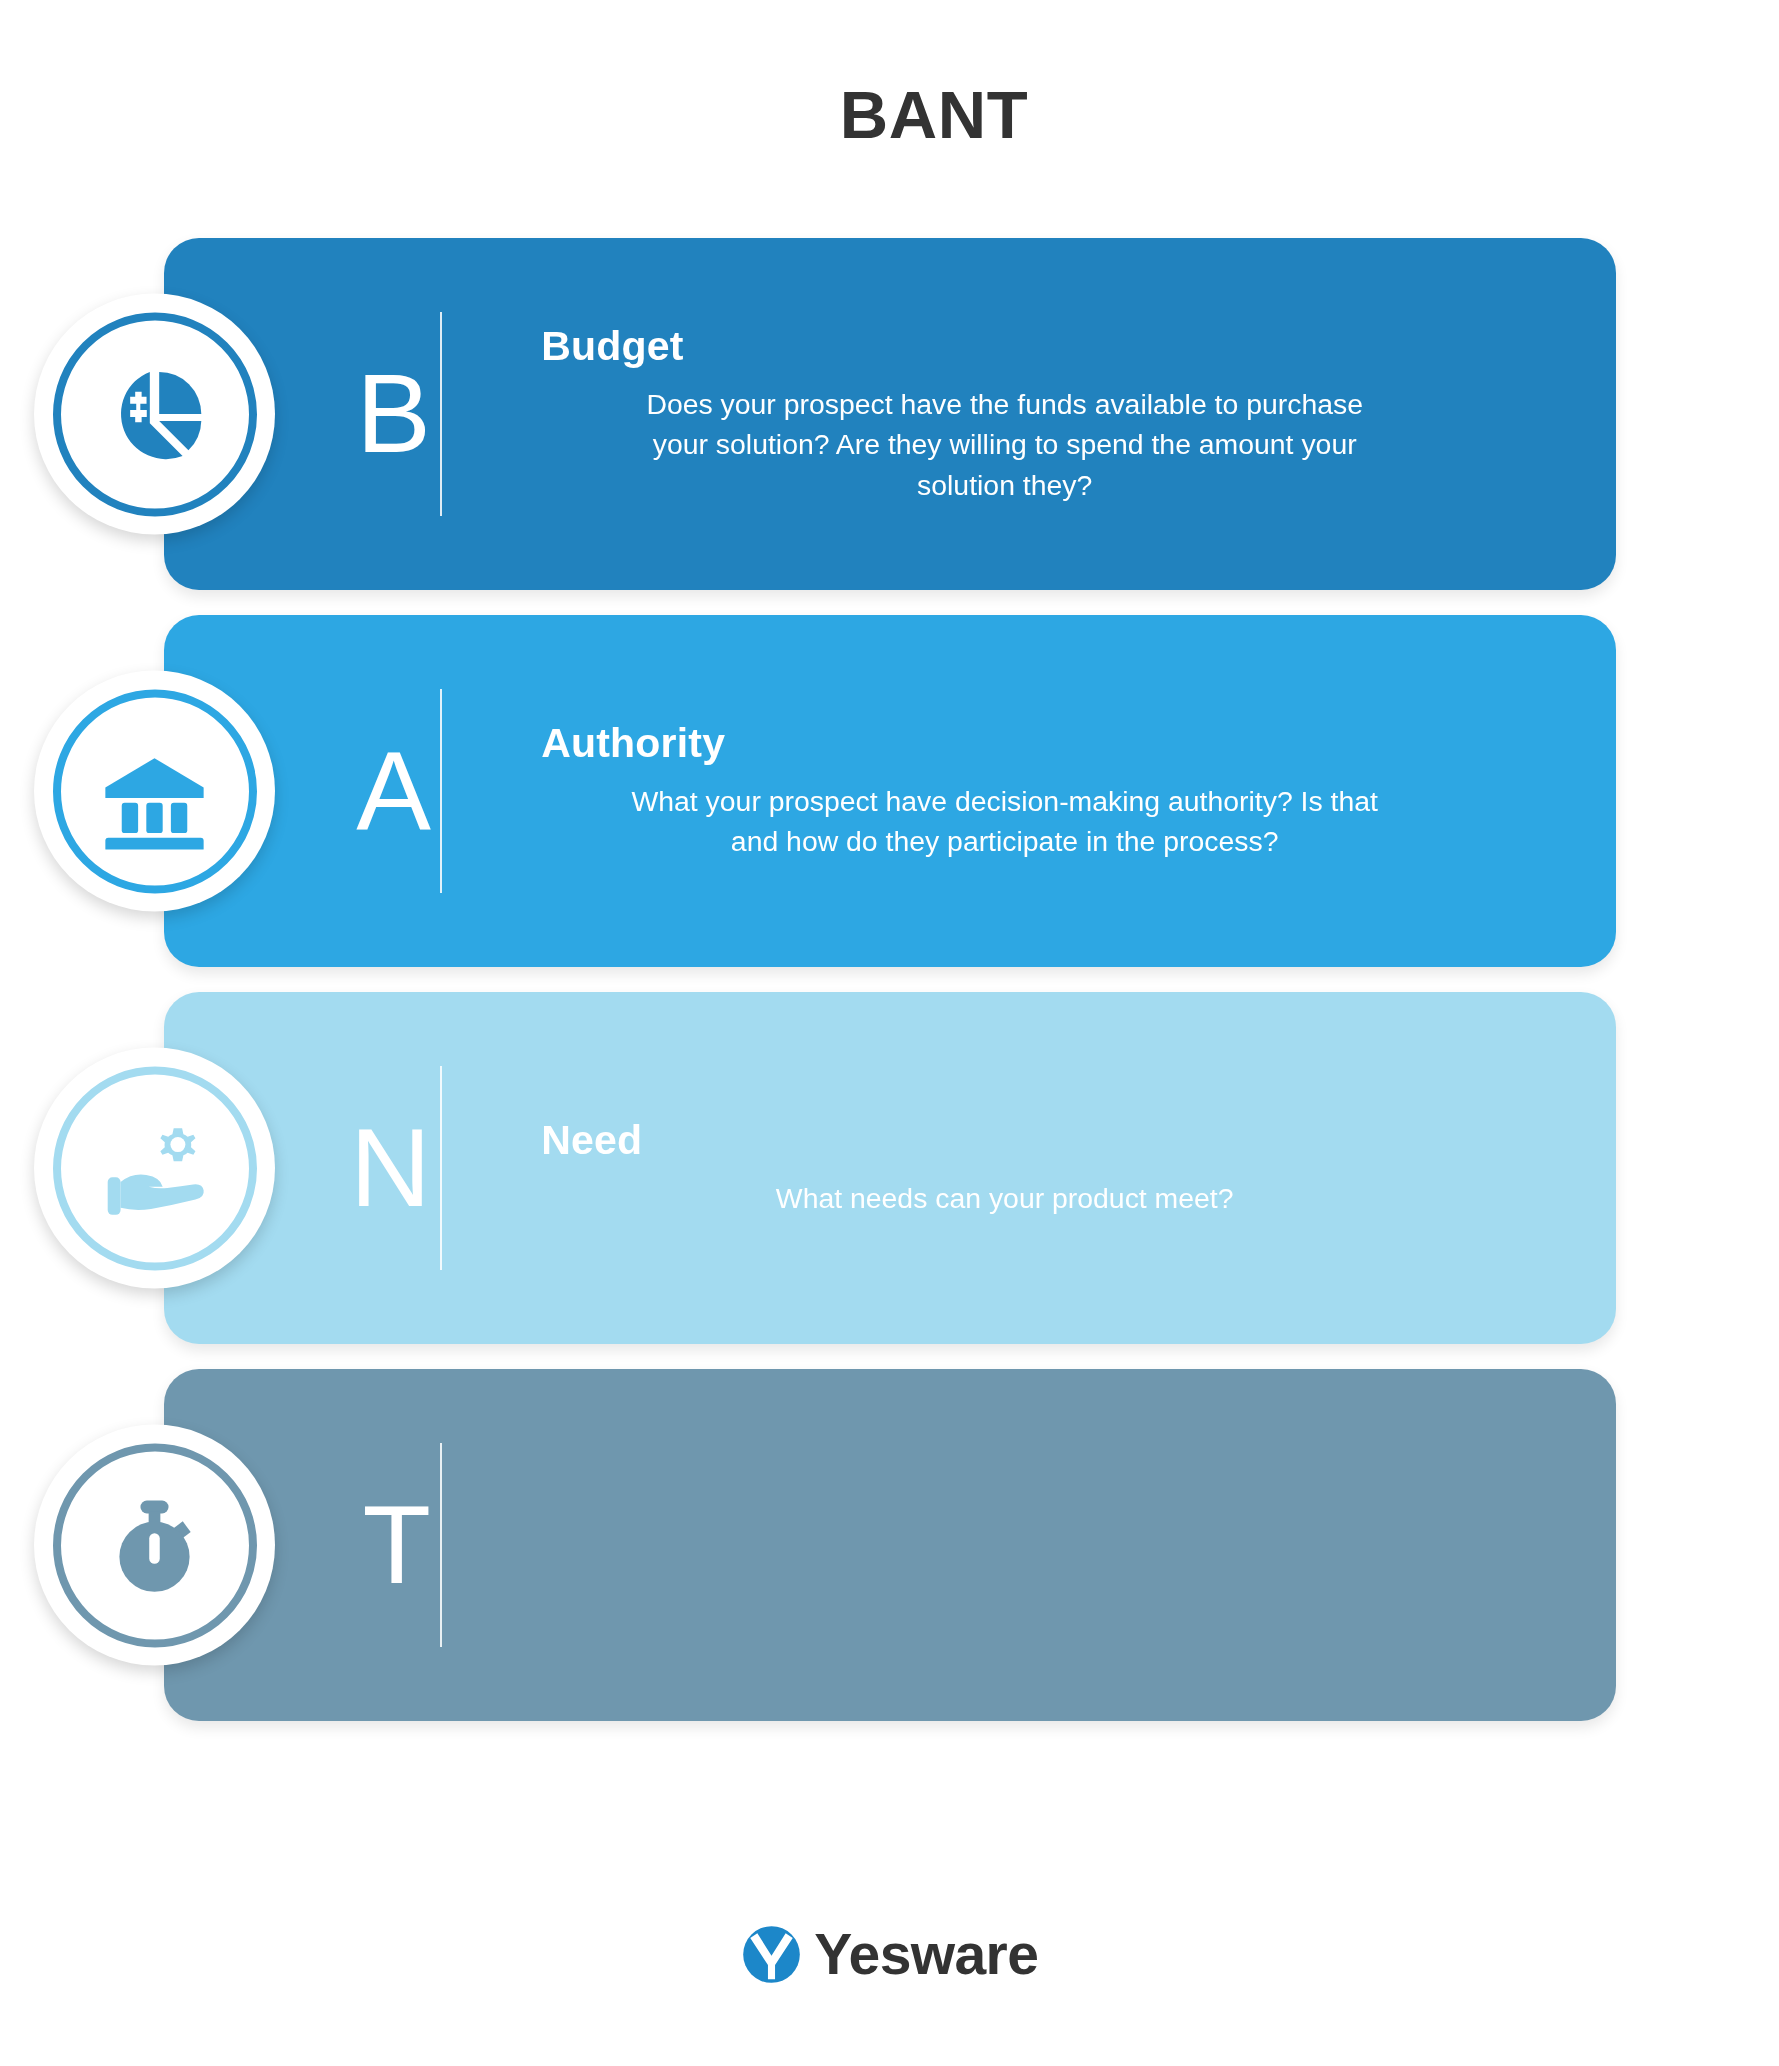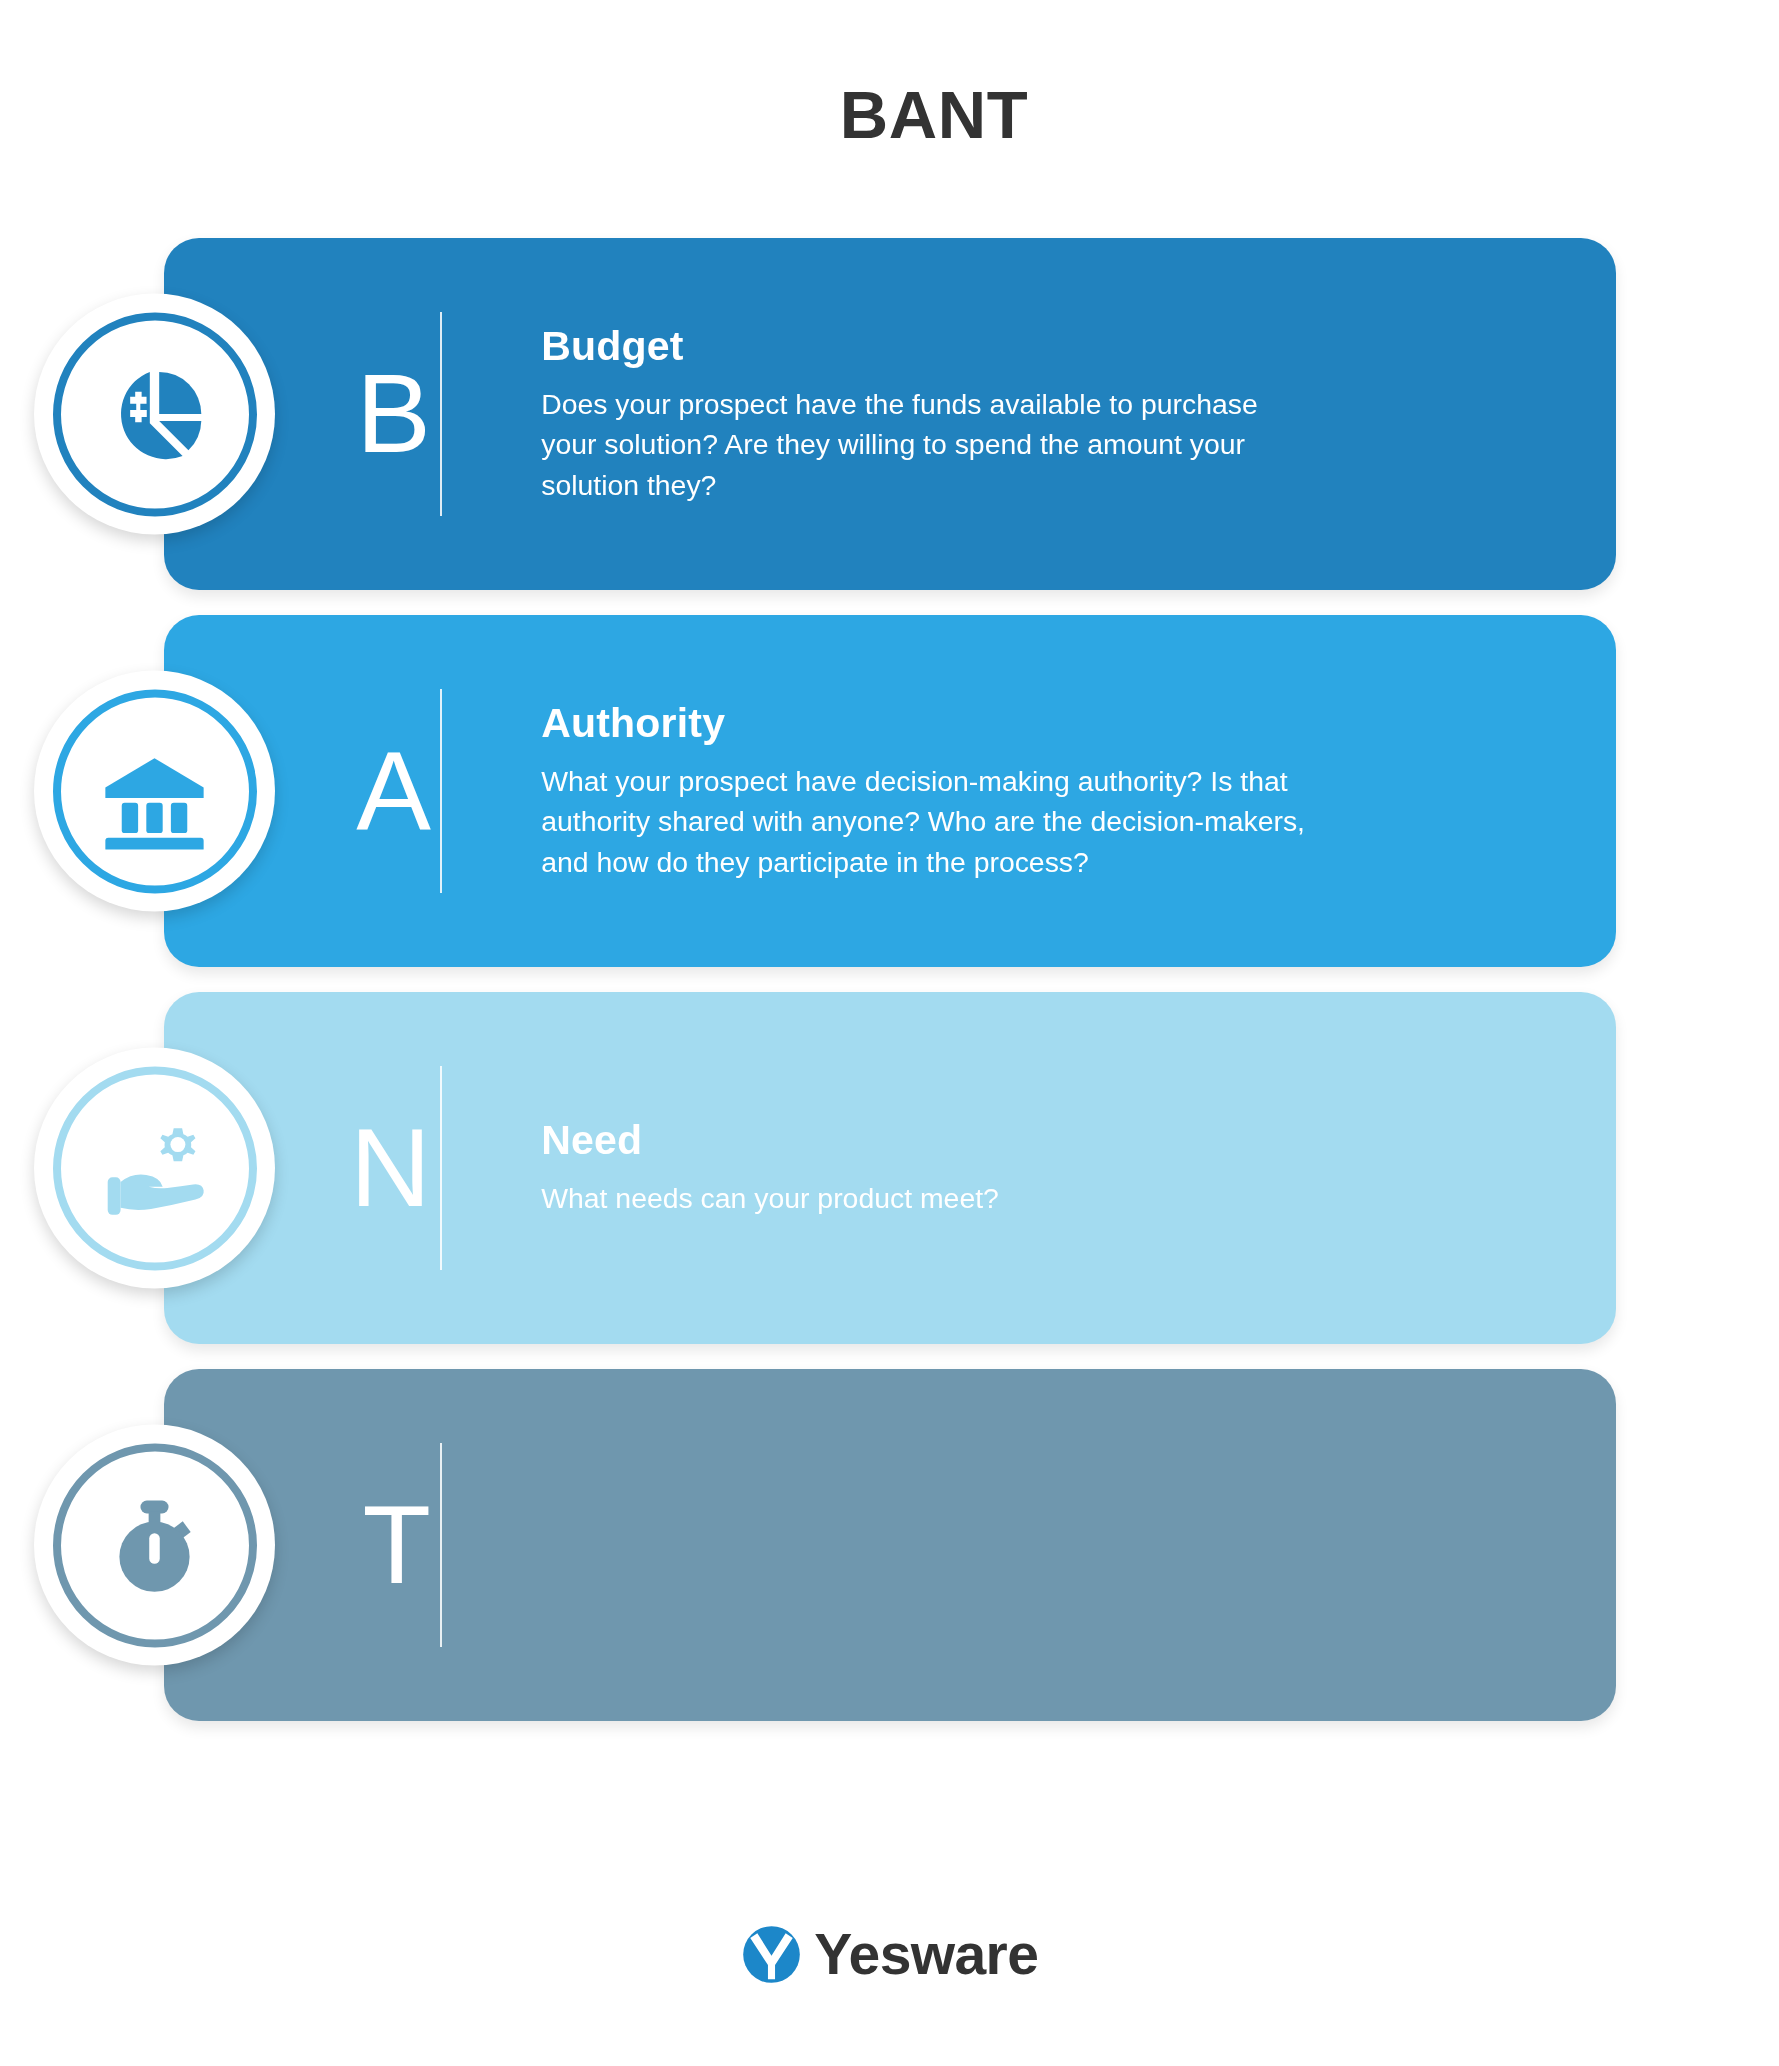--- a/index.html
+++ b/index.html
@@ -101,21 +101,21 @@
     letter-spacing: 0.2px;
   }
 
   .card-desc {
     font-size: 28.4px;
     font-weight: 400;
     color: #ffffff;
     line-height: 1.42;
     max-width: 927px;
   }
-  .card-desc .ln { display: block; }
+  .card-desc .ln { display: block; text-align: center; }
 
   
   .badge {
     position: absolute;
     left: -130px;
     top: 50%;
     transform: translateY(-50%);
     width: 241px;
     height: 241px;
     border-radius: 50%;
@@ -212,21 +212,20 @@
       </div>
       <div class="card-inner">
         <div class="card-left">
           <span class="letter">A</span>
           <span class="divider"></span>
         </div>
         <div class="card-body">
           <div class="card-title">Authority</div>
           <div class="card-desc">
             <span class="ln">What your prospect have decision-making authority? Is that</span>
-            <span class="ln">authority shared with anyone? Who are the decision-makers,</span>
             <span class="ln">and how do they participate in the process?</span>
           </div>
         </div>
       </div>
     </div>
 
     <div class="card" style="background:#A3DBF0;">
       <div class="badge">
         <div class="badge-ring" style="color:#A3DBF0;">
           <span>

